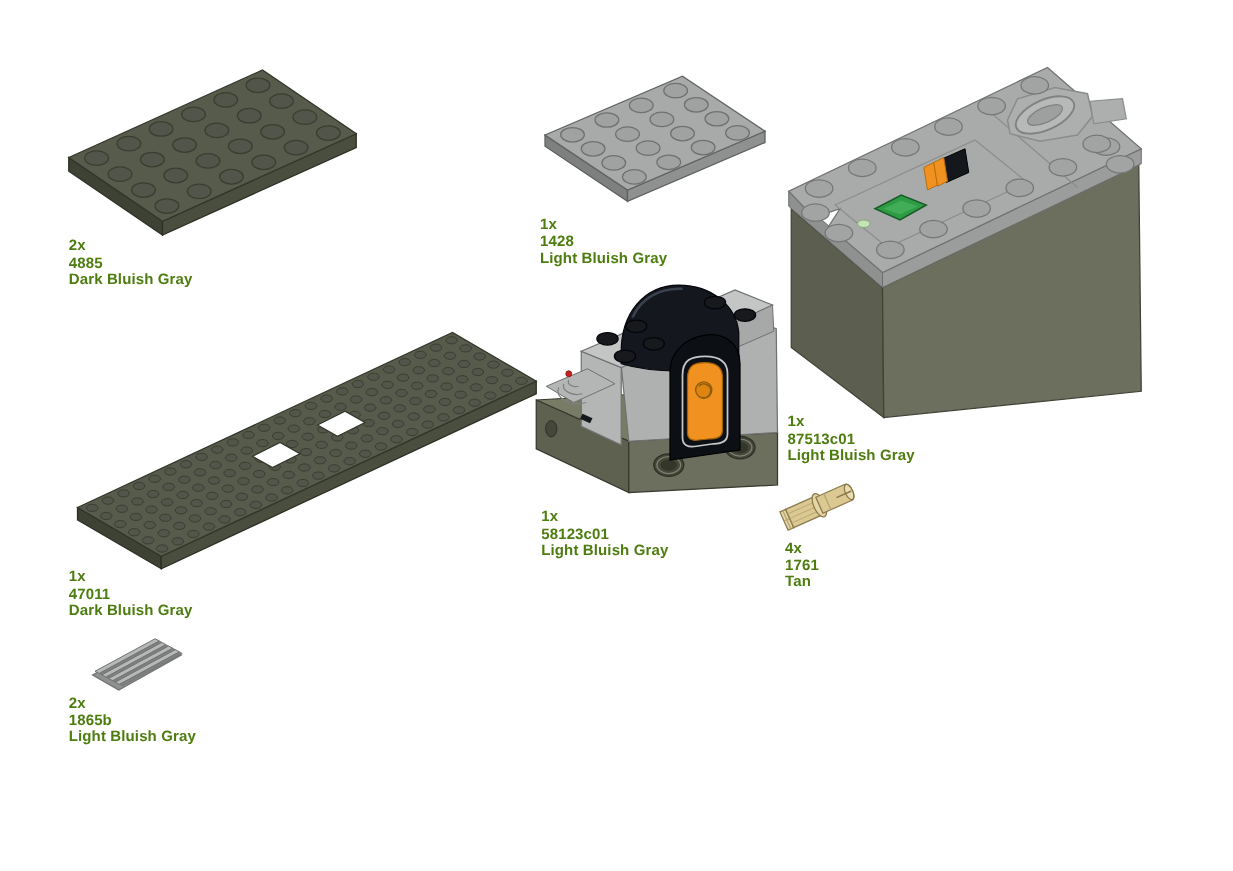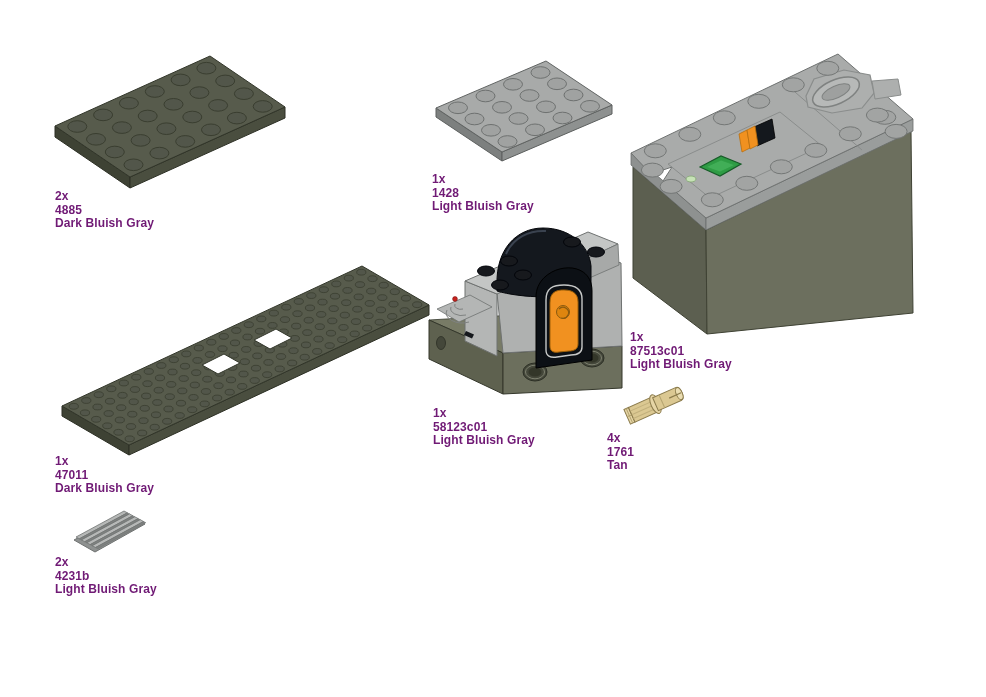--- a/index.html
+++ b/index.html
@@ -1,20 +1,20 @@
 <!DOCTYPE html>
 <html><head>
 <meta charset="utf-8">
 <style>
   html,body{margin:0;padding:0;background:#ffffff;}
   #canvas{position:relative;width:986px;height:697px;background:#ffffff;overflow:hidden;
           font-family:"Liberation Sans",sans-serif;}
   #parts-art{position:absolute;left:0;top:0;}
   .label{position:absolute;font:bold 12px/13.5px "Liberation Sans",sans-serif;
-         color:#701a75;white-space:nowrap;letter-spacing:0.1px;}
+         color:#4d7c0f;white-space:nowrap;letter-spacing:0.1px;}
   .label div{height:13.5px;}
 </style>
 </head>
 <body>
 
 <div id="canvas">
 
   <svg id="parts-art" width="986" height="697" viewBox="0 0 986 697">
 
     <g>
@@ -377,25 +377,25 @@
     <div>58123c01</div>
     <div>Light Bluish Gray</div>
   </div>
 
   <div class="label" style="left:55px;top:455px">
     <div>1x</div>
     <div>47011</div>
     <div>Dark Bluish Gray</div>
   </div>
 
-  <div class="label" style="left:607px;top:432px">
+  <div class="label" style="left:628px;top:432px">
     <div>4x</div>
     <div>1761</div>
     <div>Tan</div>
   </div>
 
   <div class="label" style="left:55px;top:556px">
     <div>2x</div>
-    <div>4231b</div>
+    <div>1865b</div>
     <div>Light Bluish Gray</div>
   </div>
 
 </div>
 
 </body></html>

